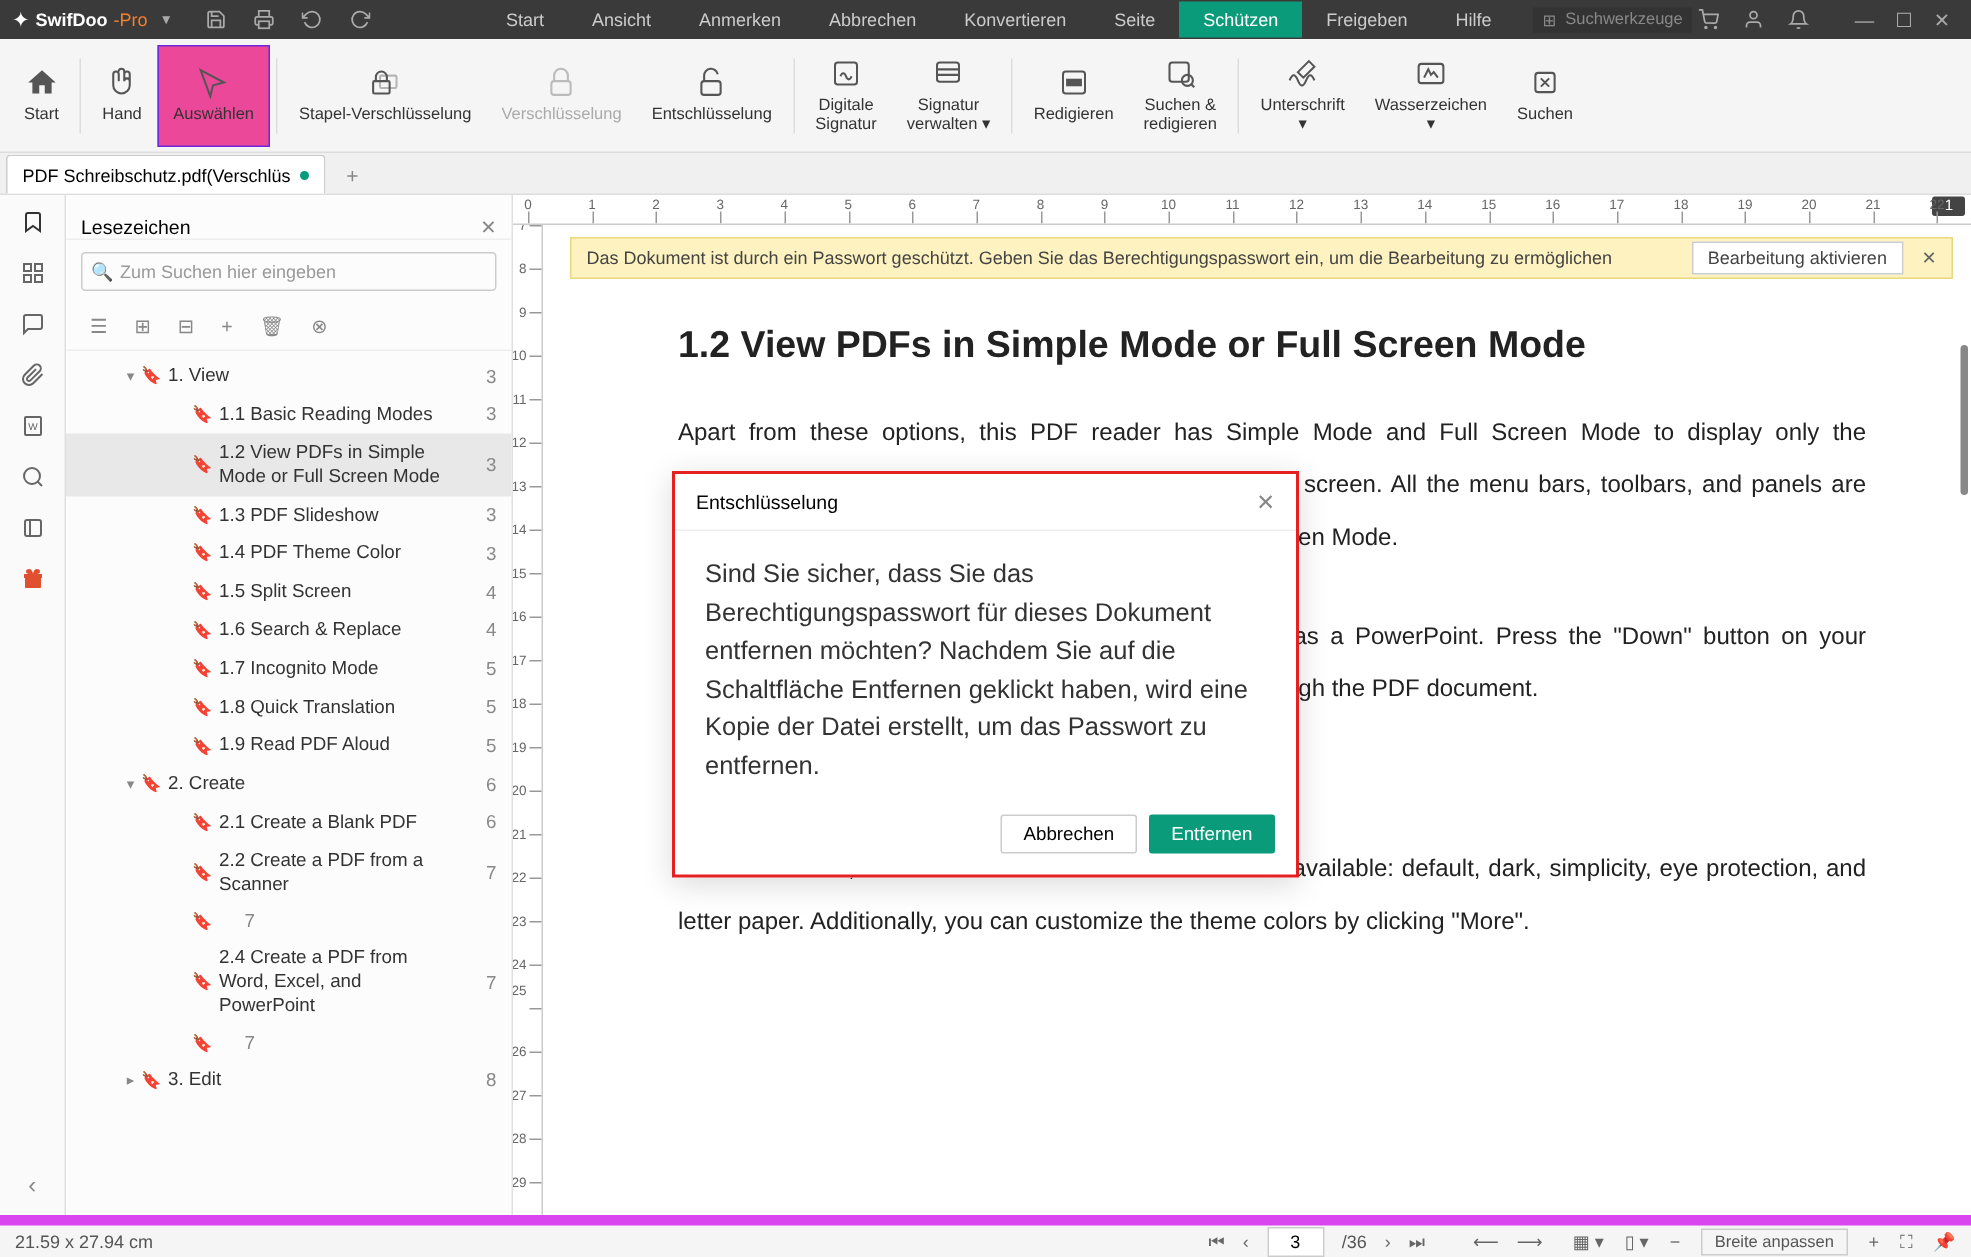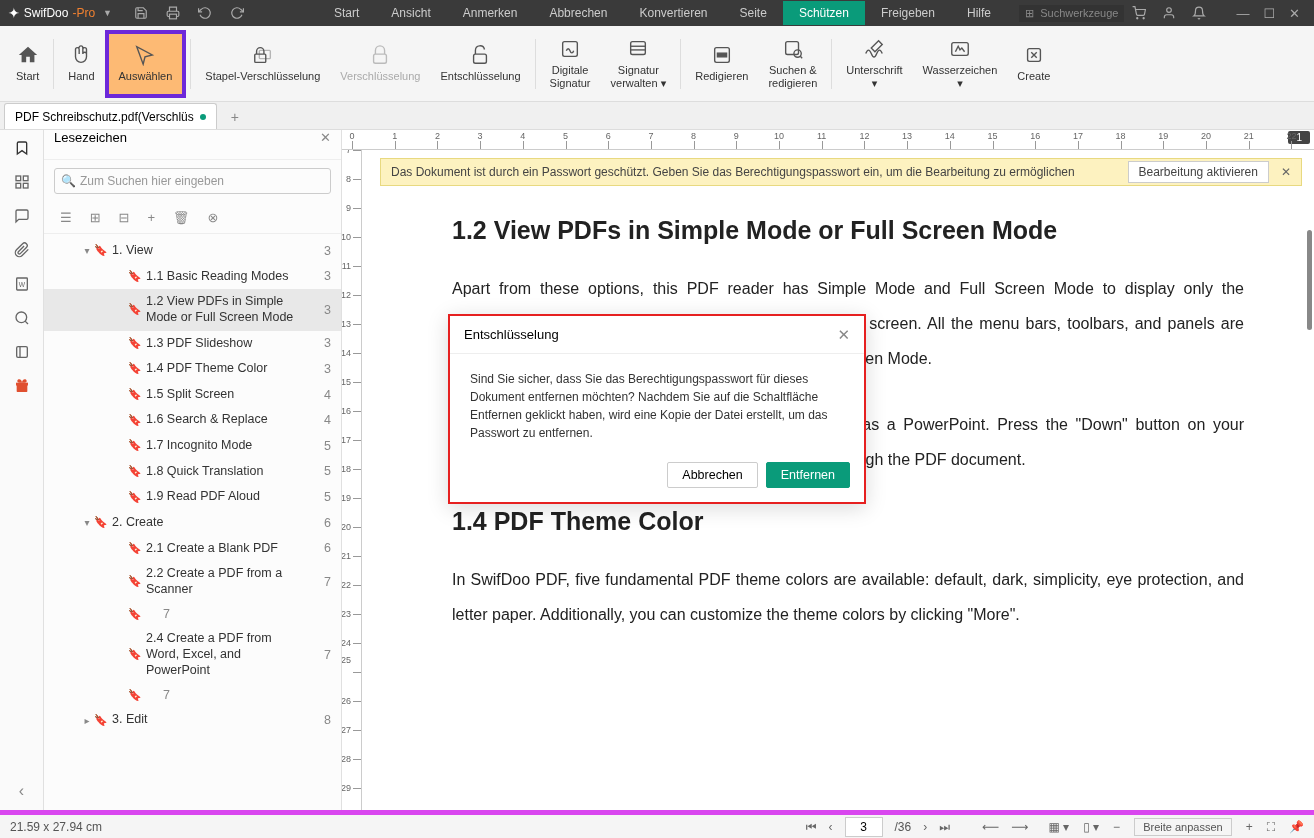--- a/index.html
+++ b/index.html
@@ -2,38 +2,38 @@
 <html><head>
 <meta charset="utf-8">
 <style>
 * { margin: 0; padding: 0; box-sizing: border-box; font-family: -apple-system, BlinkMacSystemFont, "Segoe UI", sans-serif; }
 body { width: 1314px; height: 838px; background: #fff; overflow: hidden; position: relative; }
 
 
 .titlebar { height: 26px; background: #3a3a3a; display: flex; align-items: center; color: #ccc; font-size: 12px; }
 .titlebar .logo { display: flex; align-items: center; padding: 0 8px; gap: 4px; }
 .titlebar .logo .bird { color: #fff; font-size: 14px; }
-.titlebar .brand { color: #fff; }
+.titlebar .brand { color: #fff; font-weight: bold; }
 .titlebar .brand-sfx { color: #f08030; }
 .titlebar .dd { color: #aaa; margin-left: 4px; font-size: 9px; }
 .titlebar .qa { display: flex; gap: 18px; padding: 0 14px; color: #aaa; }
 .titlebar .qa span { cursor: pointer; }
 .titlebar .menu { display: flex; margin-left: 60px; }
 .titlebar .menu .mi { padding: 5px 16px; cursor: pointer; }
 .titlebar .menu .mi.active { background: #0a9b7a; color: #fff; }
 .titlebar .search { display: flex; align-items: center; gap: 6px; margin-left: 12px; padding: 2px 6px; background: #333; color: #888; font-size: 11px; }
 .titlebar .right { margin-left: auto; display: flex; align-items: center; gap: 16px; padding-right: 14px; }
 .titlebar .right .icn { color: #aaa; cursor: pointer; font-size: 13px; }
 .titlebar .right .win { display: flex; gap: 14px; margin-left: 14px; }
 
 
 .ribbon { height: 76px; background: #f5f5f5; border-bottom: 1px solid #ddd; display: flex; align-items: center; padding: 0 6px; }
 .ribbon .tool { display: flex; flex-direction: column; align-items: center; justify-content: center; padding: 6px 10px; height: 68px; cursor: pointer; font-size: 11px; color: #333; gap: 4px; }
 .ribbon .tool.disabled { color: #aaa; }
-.ribbon .tool.sel { background: #fdba74; border: 4px solid #6d28d9; }
+.ribbon .tool.sel { background: #ec4899; border: 1px solid #6d28d9; }
 .ribbon .tool .icn { font-size: 20px; color: #555; }
 .ribbon .tool.disabled .icn { color: #bbb; }
 .ribbon .sep { width: 1px; height: 50px; background: #ddd; margin: 0 4px; }
 .ribbon .tool .lbl { text-align: center; line-height: 1.1; white-space: pre-line; }
 
 
 .tabbar { height: 28px; background: #f0f0f0; border-bottom: 1px solid #ddd; display: flex; align-items: flex-end; }
 .tabbar .tab { height: 26px; background: #fff; border: 1px solid #ccc; border-bottom: none; padding: 4px 10px; font-size: 12px; display: flex; align-items: center; gap: 6px; margin-left: 4px; border-radius: 3px 3px 0 0; }
 .tabbar .tab .dot { width: 6px; height: 6px; background: #0a9b7a; border-radius: 50%; }
 .tabbar .add { margin-left: 10px; color: #888; cursor: pointer; font-size: 14px; padding: 4px; }
@@ -43,21 +43,21 @@
 
 
 .rail { width: 44px; background: #fafafa; border-right: 1px solid #e0e0e0; display: flex; flex-direction: column; align-items: center; padding-top: 10px; gap: 18px; color: #666; }
 .rail .ricn { cursor: pointer; font-size: 16px; }
 .rail .ricn.sel { color: #333; }
 .rail .gift { color: #e05030; }
 .rail .collapse { margin-top: auto; margin-bottom: 10px; color: #888; cursor: pointer; }
 
 
 .panel { width: 298px; background: #fcfcfc; border-right: 1px solid #e0e0e0; display: flex; flex-direction: column; }
-.panel .phead { height: 30px; display: flex; align-items: flex-start; justify-content: space-between; padding: 0 10px; font-size: 13px; border-bottom: 1px solid #eee; }
+.panel .phead { height: 30px; display: flex; align-items: flex-end; justify-content: space-between; padding: 0 10px; font-size: 13px; border-bottom: 1px solid #eee; }
 .panel .phead .close { cursor: pointer; color: #888; }
 .panel .searchbox { margin: 8px 10px; border: 1px solid #ccc; border-radius: 3px; height: 26px; display: flex; align-items: center; padding: 0 6px; color: #999; font-size: 12px; gap: 4px; }
 .panel .ptb { height: 32px; display: flex; align-items: center; gap: 18px; padding: 0 16px; color: #888; border-bottom: 1px solid #eee; }
 .panel .ptb span { cursor: pointer; font-size: 13px; }
 .panel .tree { flex: 1; overflow-y: auto; font-size: 12.5px; color: #333; padding: 4px 0; }
 .panel .node { display: flex; align-items: center; padding: 5px 10px 5px 0; cursor: pointer; }
 .panel .node .exp { width: 14px; text-align: center; color: #888; font-size: 10px; }
 .panel .node .bicn { width: 14px; color: #888; font-size: 11px; margin-right: 4px; }
 .panel .node .nlbl { flex: 1; line-height: 1.25; }
 .panel .node .pg { color: #888; margin-left: 8px; width: 16px; text-align: right; }
@@ -86,31 +86,31 @@
 
 
 .content { padding: 66px 70px 20px 90px; color: #222; }
 .content h2 { font-size: 25px; font-weight: 700; margin-bottom: 26px; }
 .content p { font-size: 16px; line-height: 2.2; text-align: justify; margin-bottom: 30px; }
 
 
 .dialog { position: absolute; top: 314px; left: 448px; width: 418px; background: #fff; border: 2px solid #e62020; box-shadow: 0 4px 20px rgba(0,0,0,.15); }
 .dialog .dhead { height: 38px; display: flex; align-items: center; justify-content: space-between; padding: 0 14px; font-size: 13px; border-bottom: 1px solid #eee; }
 .dialog .dhead .dclose { cursor: pointer; color: #888; font-size: 15px; }
-.dialog .dbody { padding: 16px 20px 10px 20px; font-size: 12px; color: #333; line-height: 1.5; }
+.dialog .dbody { padding: 16px 20px 10px 20px; font-size: 17px; color: #333; line-height: 1.5; }
 .dialog .dfoot { padding: 10px 14px 14px; display: flex; justify-content: flex-end; gap: 8px; }
 .dialog .dfoot button { padding: 5px 14px; font-size: 12.5px; border-radius: 2px; cursor: pointer; }
 .dialog .dfoot .cancel { background: #fff; border: 1px solid #ccc; }
 .dialog .dfoot .ok { background: #0a9b7a; color: #fff; border: 1px solid #0a9b7a; }
 
 
 .vscroll-ind { position: absolute; right: 2px; top: 80px; width: 5px; height: 100px; background: #888; border-radius: 3px; }
 
 
-.statusbar { height: 28px; background: #f5f5f5; border-top: 5px solid #d946ef; display: flex; align-items: center; font-size: 12px; color: #555; padding: 0 10px; position: absolute; bottom: 0; left: 0; right: 0; }
+.statusbar { height: 28px; background: #f5f5f5; border-top: 7px solid #d946ef; display: flex; align-items: center; font-size: 12px; color: #555; padding: 0 10px; position: absolute; bottom: 0; left: 0; right: 0; }
 .statusbar .dims { }
 .statusbar .nav { margin-left: auto; display: flex; align-items: center; gap: 12px; }
 .statusbar .nav .nicn { cursor: pointer; color: #666; font-size: 12px; }
 .statusbar .nav .pgin { width: 38px; border: 1px solid #ccc; text-align: center; font-size: 12px; padding: 2px; }
 .statusbar .right { margin-left: 20px; display: flex; align-items: center; gap: 14px; }
 .statusbar .right .sicn { cursor: pointer; color: #666; }
 .statusbar .right .zoom { border: 1px solid #ccc; padding: 2px 8px; font-size: 11px; cursor: pointer; }
 .statusbar .pin { color: #0a9b7a; }
 
 svg { display: block; }
@@ -315,21 +315,21 @@
       <span class="lbl">Wasserzeichen
 ▾</span>
     </div>
   <div class="tool">
       <span class="icn">
         <svg width="22" height="22" viewBox="0 0 24 24" fill="none" stroke="currentColor" stroke-width="1.5">
           <rect x="5" y="5" width="14" height="14" rx="2"></rect>
           <path d="M9 9l6 6M15 9l-6 6"></path>
         </svg>
       </span>
-      <span class="lbl">Create</span>
+      <span class="lbl">Suchen</span>
     </div>
 </div>
 
 <div class="tabbar">
   <div class="tab">
     <span>PDF Schreibschutz.pdf(Verschlüs</span>
     <span class="dot"></span>
   </div>
   <span class="add">+</span>
 </div>

